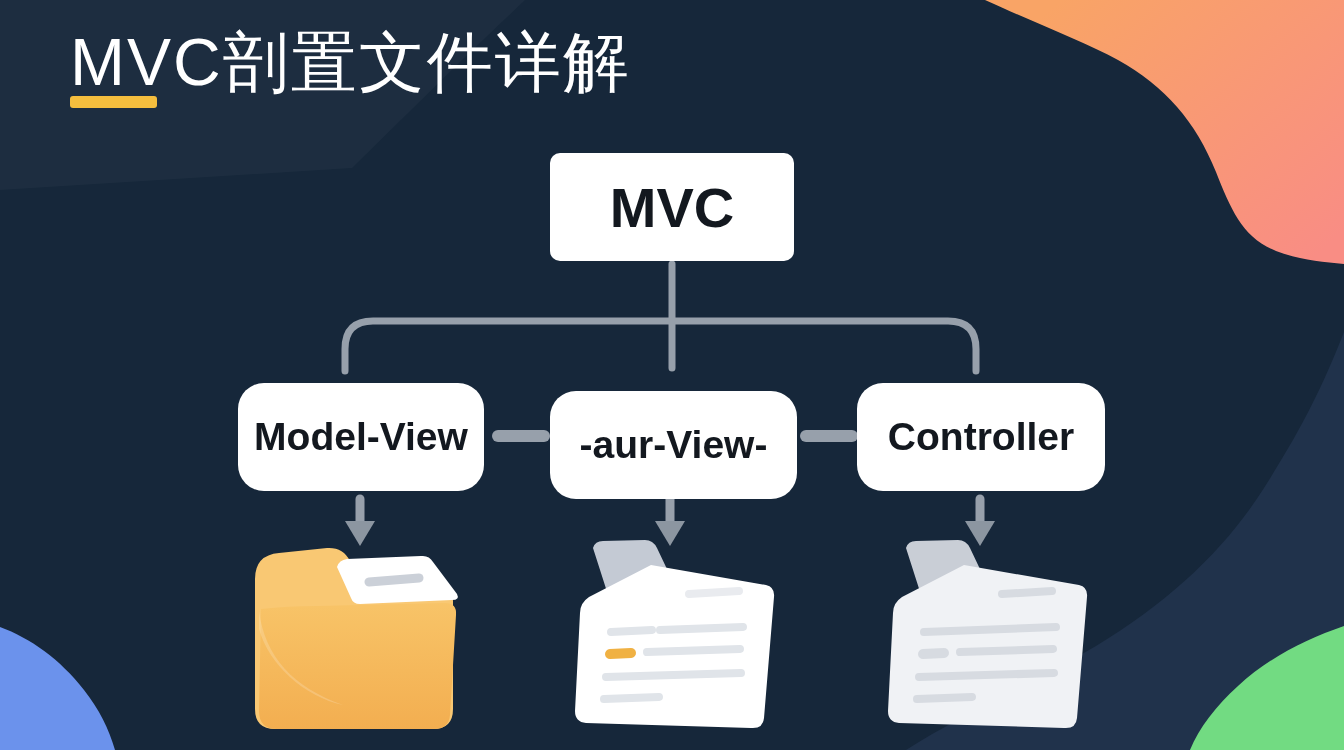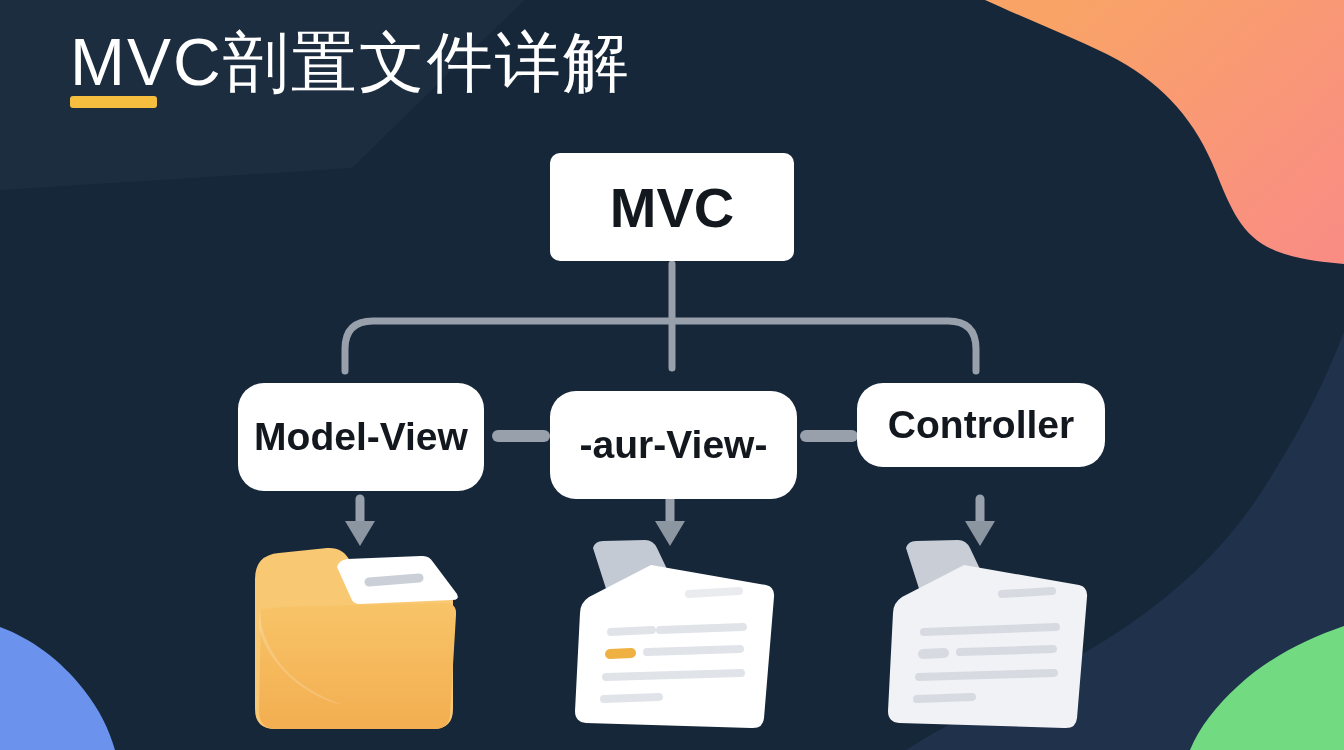--- a/index.html
+++ b/index.html
@@ -20,21 +20,21 @@
   }
   .connector-svg{position:absolute;left:0;top:0;width:1344px;height:750px;z-index:1;pointer-events:none;}
   .node{
     position:absolute;z-index:2;background:#FFFFFF;border-radius:28px;
     display:flex;align-items:center;justify-content:center;
     color:#13181F;font-weight:bold;white-space:nowrap;
   }
   .node-root{left:550px;top:153px;width:244px;height:108px;font-size:56px;border-radius:10px;}
   .node-a{left:238px;top:383px;width:246px;height:108px;font-size:39px;border-radius:26px;}
   .node-b{left:550px;top:383px;width:247px;height:108px;font-size:39px;border-radius:26px;margin-top:8px;}
-  .node-c{left:857px;top:383px;width:248px;height:84px;font-size:39px;border-radius:26px;}
+  .node-c{left:857px;top:383px;width:248px;height:108px;font-size:39px;border-radius:26px;}
   .icon{position:absolute;z-index:2;}
   .icon-folder{left:247px;top:541px;width:215px;height:198px;}
   .icon-doc-1{left:563px;top:540px;width:250px;height:200px;}
   .icon-doc-2{left:876px;top:540px;width:250px;height:200px;}
 </style>
 </head>
 <body>
 
 <svg class="bg-svg" viewBox="0 0 1344 750" aria-hidden="true">
   <defs>

